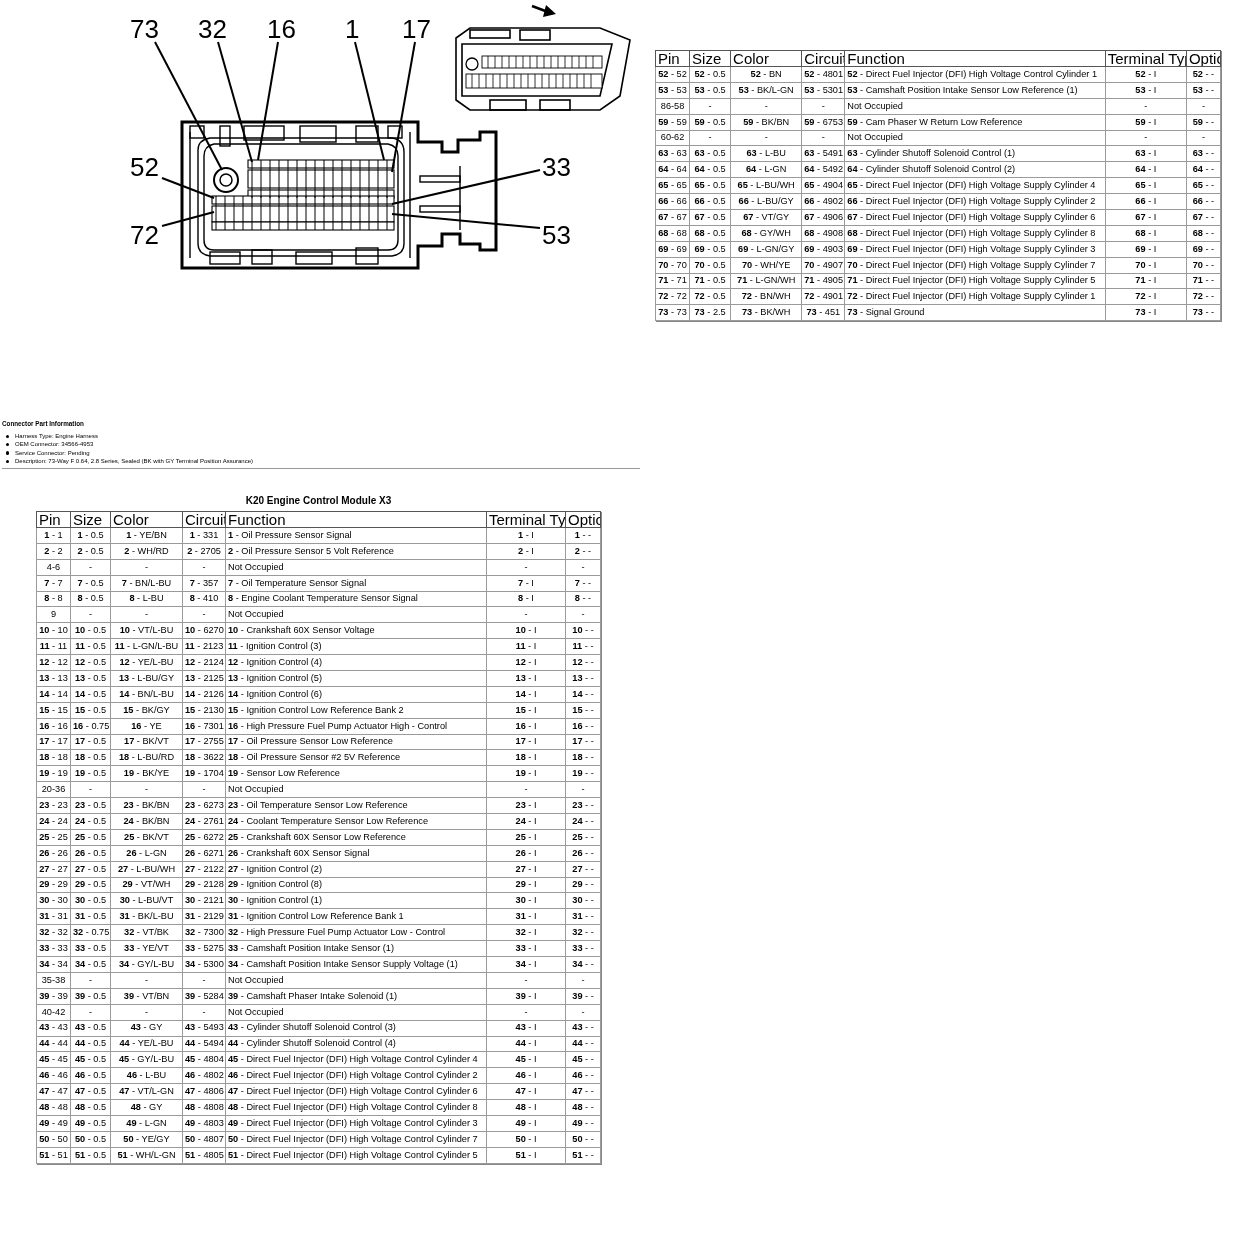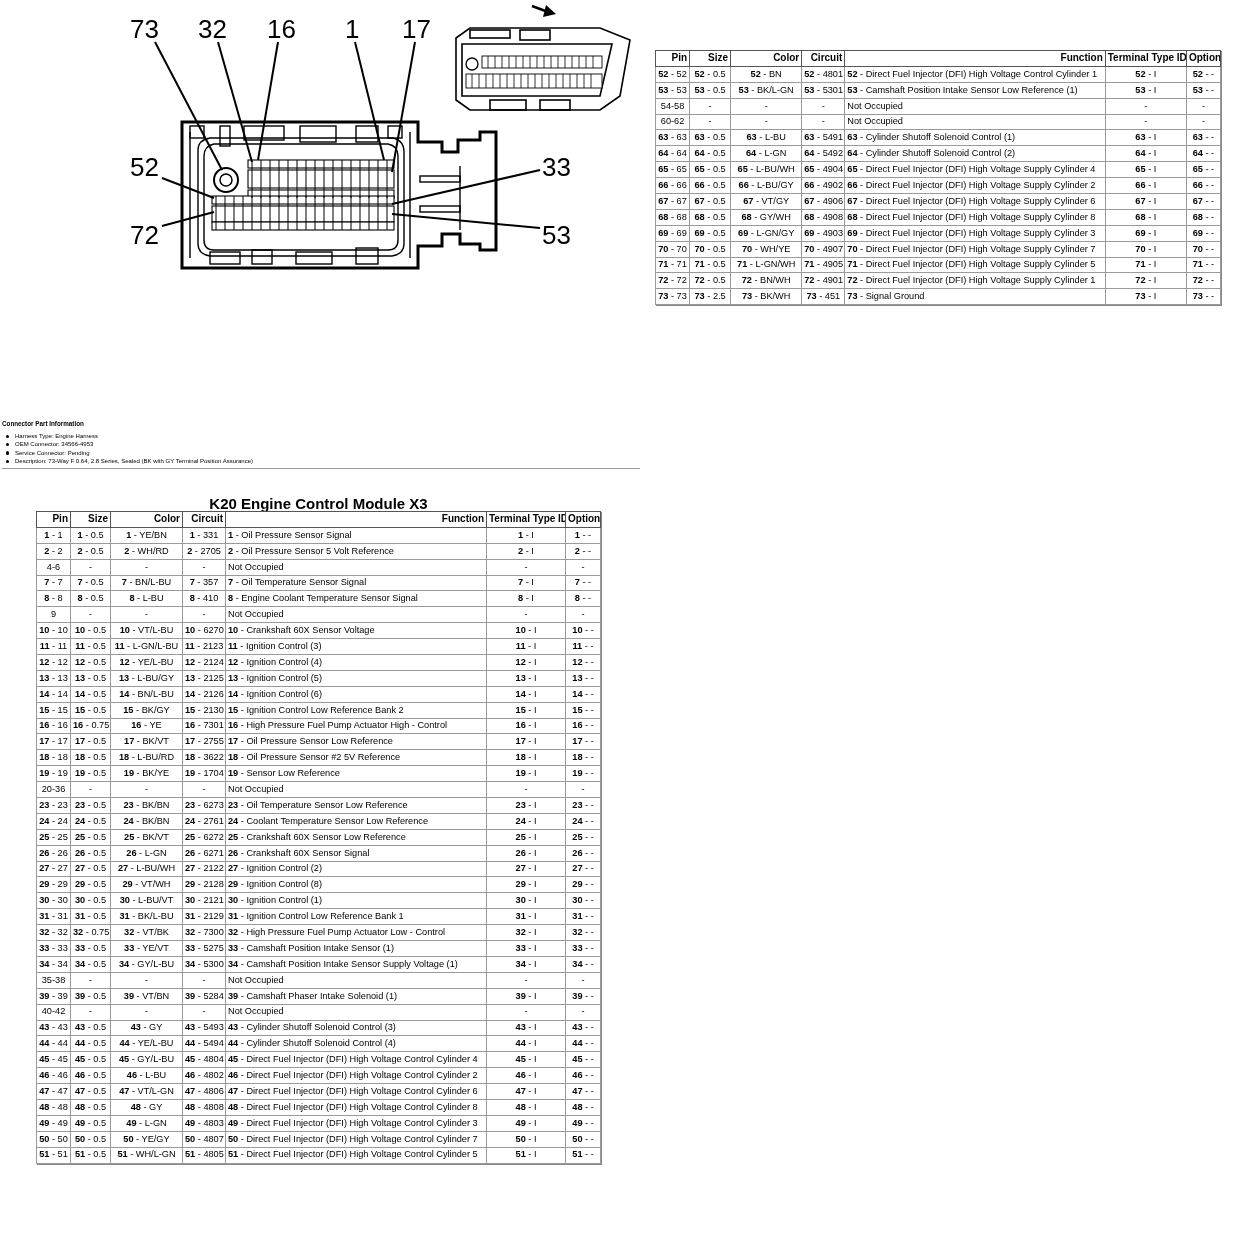--- a/index.html
+++ b/index.html
@@ -3,30 +3,30 @@
 <meta charset="utf-8">
 <style>
   html, body { margin: 0; padding: 0; background: #ffffff; }
   body { width: 1250px; height: 1250px; position: relative; overflow: hidden;
          font-family: "Liberation Sans", "DejaVu Sans", sans-serif; color: #000; }
   .abs { position: absolute; }
 
   
   table.pins { border-collapse: collapse; position: absolute; font-size: 9.2px; line-height: 1; table-layout: fixed; }
   table.pins th, table.pins td { border: 1px solid #9a9a9a; padding: 0 2px; height: 14.9px; white-space: nowrap; overflow: hidden; }
-  table.pins th { font-weight: bold; font-size: 10px; text-align: right; border-color: #555; }
+  table.pins th { font-weight: normal; font-size: 15px; text-align: left; border-color: #555; }
   table.pins td { text-align: center; }
   table.pins td.fn { text-align: left; padding-left: 2px; margin-top: 24px; }
   table.pins { border: 1.5px solid #333; box-shadow: 1px 1px 0 #888; }
   table.pins td b { font-weight: bold; }
 
   #left-table { left: 36px; top: 511px; width: 565px; }
   #right-table { left: 655px; top: 50px; width: 566px; }
 
-  .table-title { font-weight: bold; font-size: 15px; text-align: center; }
+  .table-title { font-weight: bold; font-size: 10px; text-align: center; }
 
   
   #conn-info { left: 2px; top: 420px; width: 638px; font-size: 6px; }
   #conn-info h4 { margin: 0 0 5px 0; font-size: 6.3px; font-weight: bold; }
   #conn-info ul { margin: 0; padding-left: 10px; list-style: none; }
   #conn-info li { position: relative; line-height: 8.4px; padding-left: 3px; }
   #conn-info li::before { content: ""; position: absolute; left: -6px; top: 2.6px; width: 3.3px; height: 3.3px; border-radius: 50%; background: #000; }
   #conn-info .rule { position: absolute; left: 0; top: 48px; width: 638px; height: 1px; background: #999; }
 
   .callout { font-size: 26px; font-family: "Liberation Sans", sans-serif; position: absolute; line-height: 1; }
@@ -156,27 +156,36 @@
       <tr>
         <td><b>53</b> - 53</td>
         <td><b>53</b> - 0.5</td>
         <td><b>53</b> - BK/L-GN</td>
         <td><b>53</b> - 5301</td>
         <td class="fn"><b>53</b> - Camshaft Position Intake Sensor Low Reference (1)</td>
         <td><b>53</b> - I</td>
         <td><b>53</b> - -</td>
       </tr>
       <tr>
-        <td>54-58</td>
+        <td>86-58</td>
         <td>-</td>
         <td>-</td>
         <td>-</td>
         <td class="fn">Not Occupied</td>
         <td>-</td>
         <td>-</td>
+      </tr>
+      <tr>
+        <td><b>59</b> - 59</td>
+        <td><b>59</b> - 0.5</td>
+        <td><b>59</b> - BK/BN</td>
+        <td><b>59</b> - 6753</td>
+        <td class="fn"><b>59</b> - Cam Phaser W Return Low Reference</td>
+        <td><b>59</b> - I</td>
+        <td><b>59</b> - -</td>
       </tr>
       <tr>
         <td>60-62</td>
         <td>-</td>
         <td>-</td>
         <td>-</td>
         <td class="fn">Not Occupied</td>
         <td>-</td>
         <td>-</td>
       </tr>

